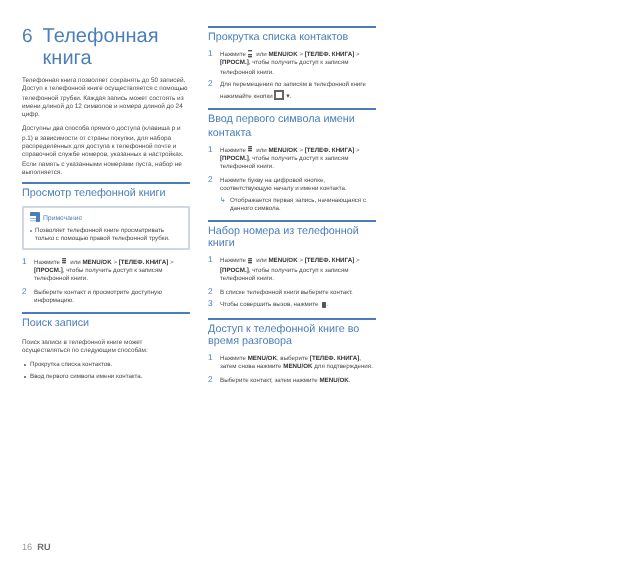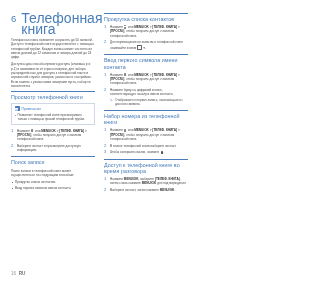--- a/index.html
+++ b/index.html
@@ -21,21 +21,21 @@
     position:absolute;
     left:11px; top:13px; width:86px;
     display:flex; gap:5px;
     color:#4a7ebb;
   }
   .chapter-num{
     font-size:9.5px; font-weight:400; line-height:11px;
     color:#4a7ebb;
   }
   .chapter-title{
-    font-size:14px; font-weight:400; line-height:11px;
+    font-size:10px; font-weight:400; line-height:11px;
     color:#4a7ebb;
   }
 
   
   .col{
     position:absolute;
     width:84px;
     top:0;
   }
   .col-left{ left:11px; }

